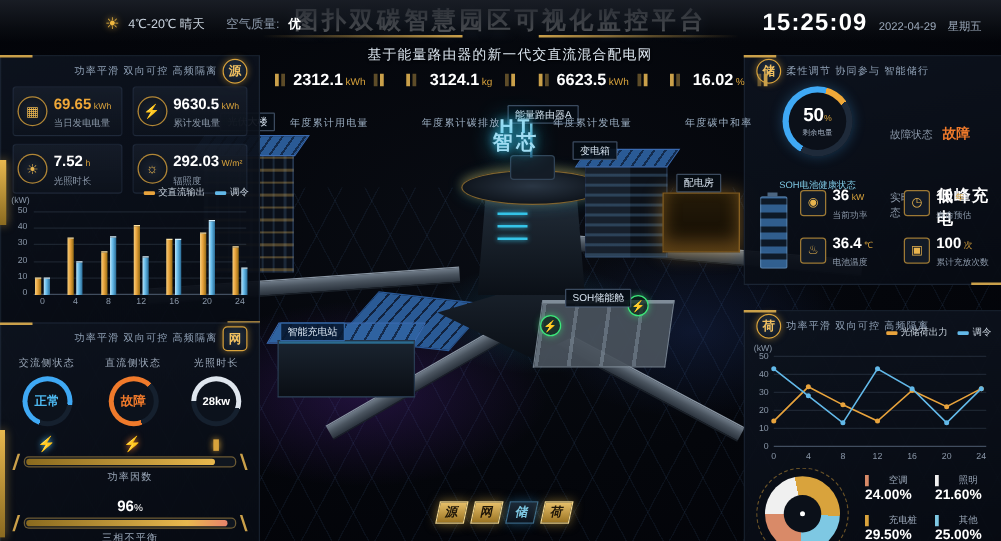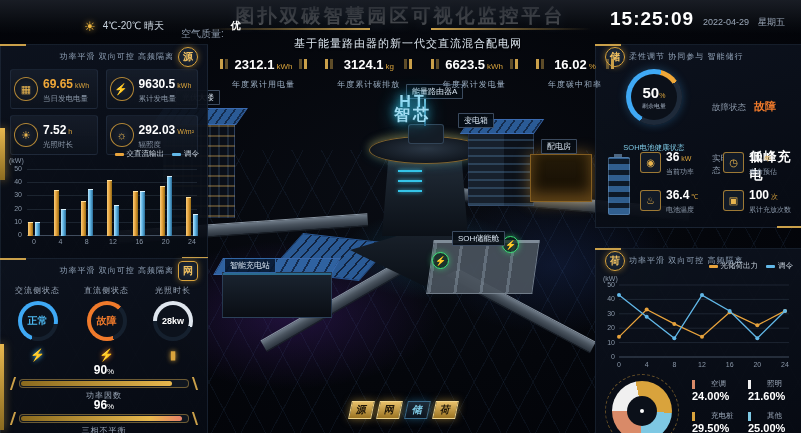--- a/index.html
+++ b/index.html
@@ -8,36 +8,36 @@
        font-family:"Liberation Sans", sans-serif;color:#cfd8e4;}
   
   .hdr{position:absolute;top:0;left:0;right:0;height:34px;z-index:6;
        background:linear-gradient(180deg,rgba(26,30,38,.95),rgba(10,13,18,.75) 70%,rgba(0,0,0,0));}
   .hdr::before{content:"";position:absolute;left:210px;top:28px;width:160px;height:2px;background:linear-gradient(90deg,transparent,#caa04a);}
   .hdr::after{content:"";position:absolute;right:210px;top:28px;width:160px;height:2px;background:linear-gradient(270deg,transparent,#caa04a);}
   .title{position:absolute;top:3px;left:0;right:0;text-align:center;font-size:19px;font-weight:bold;
          color:#f2f6fa;letter-spacing:3px;text-shadow:0 0 10px rgba(120,180,255,.4),0 2px 3px #000;}
   .weather{position:absolute;top:11px;left:84px;display:flex;align-items:center;gap:7px;font-size:10px;color:#c8d2dd;z-index:7;}
   .sun{color:#f0b840;font-size:13px;text-shadow:0 0 6px #f0b840;}
-  .air-l{color:#8a97a8;margin-left:10px;margin-top:16px;}
+  .air-l{color:#8a97a8;margin-left:10px;}
   .air-v{color:#fff;font-weight:bold;}
   .clock{position:absolute;top:8px;left:610px;display:flex;align-items:baseline;gap:9px;z-index:7;}
   .time{font-size:19px;font-weight:bold;color:#fff;letter-spacing:1px;}
   .date,.weekday{font-size:9px;color:#9aa7b8;}
   .subtitle{position:absolute;top:36px;left:0;right:0;text-align:center;font-size:11px;color:#dce6f0;
             letter-spacing:1px;z-index:6;text-shadow:0 1px 2px #000;padding-left:15px;}
   
   .top-stats{position:absolute;top:55px;left:220px;width:394px;display:flex;justify-content:space-between;z-index:6;}
   .tstat{position:relative;text-align:center;padding:0 12px;}
   .tstat::before,.tstat::after{content:"";position:absolute;top:4px;width:3px;height:10px;background:#caa04a;}
   .tstat::before{left:0;box-shadow:5px 0 0 rgba(202,160,74,.45);}
   .tstat::after{right:0;box-shadow:-5px 0 0 rgba(202,160,74,.45);}
   .tstat .v{font-size:13px;font-weight:bold;color:#fff;}
   .tstat .u{font-size:8px;color:#d9a33c;margin-left:2px;}
-  .tstat .l{font-size:8px;color:#9db0c4;margin-top:6px;letter-spacing:1px;}
+  .tstat .l{font-size:8px;color:#9db0c4;margin-top:20px;letter-spacing:1px;}
   
   .panel{position:absolute;z-index:5;background:linear-gradient(165deg,rgba(13,19,30,.94),rgba(7,11,19,.92));
          border:1px solid rgba(100,130,170,.16);}
   .panel::before{content:"";position:absolute;top:-1px;left:-1px;width:26px;height:2px;background:#caa04a;}
   .panel::after{content:"";position:absolute;bottom:-1px;right:-1px;width:26px;height:2px;background:#caa04a;}
   #p-source{left:0;top:44px;width:206px;height:213px;}
   #p-grid{left:0;top:258px;width:206px;height:175px;}
   #p-storage{left:595px;top:44px;width:206px;height:182px;}
   #p-load{left:595px;top:248px;width:206px;height:185px;}
   .phead{display:flex;align-items:center;height:19px;padding:2px 5px;}
@@ -338,21 +338,20 @@
       </div>
       <div class="g2">
         <div class="glbl">光照时长</div>
         <div class="ring power">
             <div class="inner">28kw</div>
           </div>
         <div class="gicon">▮</div>
       </div>
     </div>
     <div class="pbar" style="top:104px;">
-      <div class="pv"><span>90</span><span class="pct">%</span></div>
       <div class="track">
           <div class="fill" style="width: 90%;"></div>
         </div>
       <div class="plbl">功率因数</div>
     </div>
     <div class="pbar" style="top:139px;">
       <div class="pv"><span>96</span><span class="pct">%</span></div>
       <div class="track">
           <div class="fill warm" style="width: 96%;"></div>
         </div>

